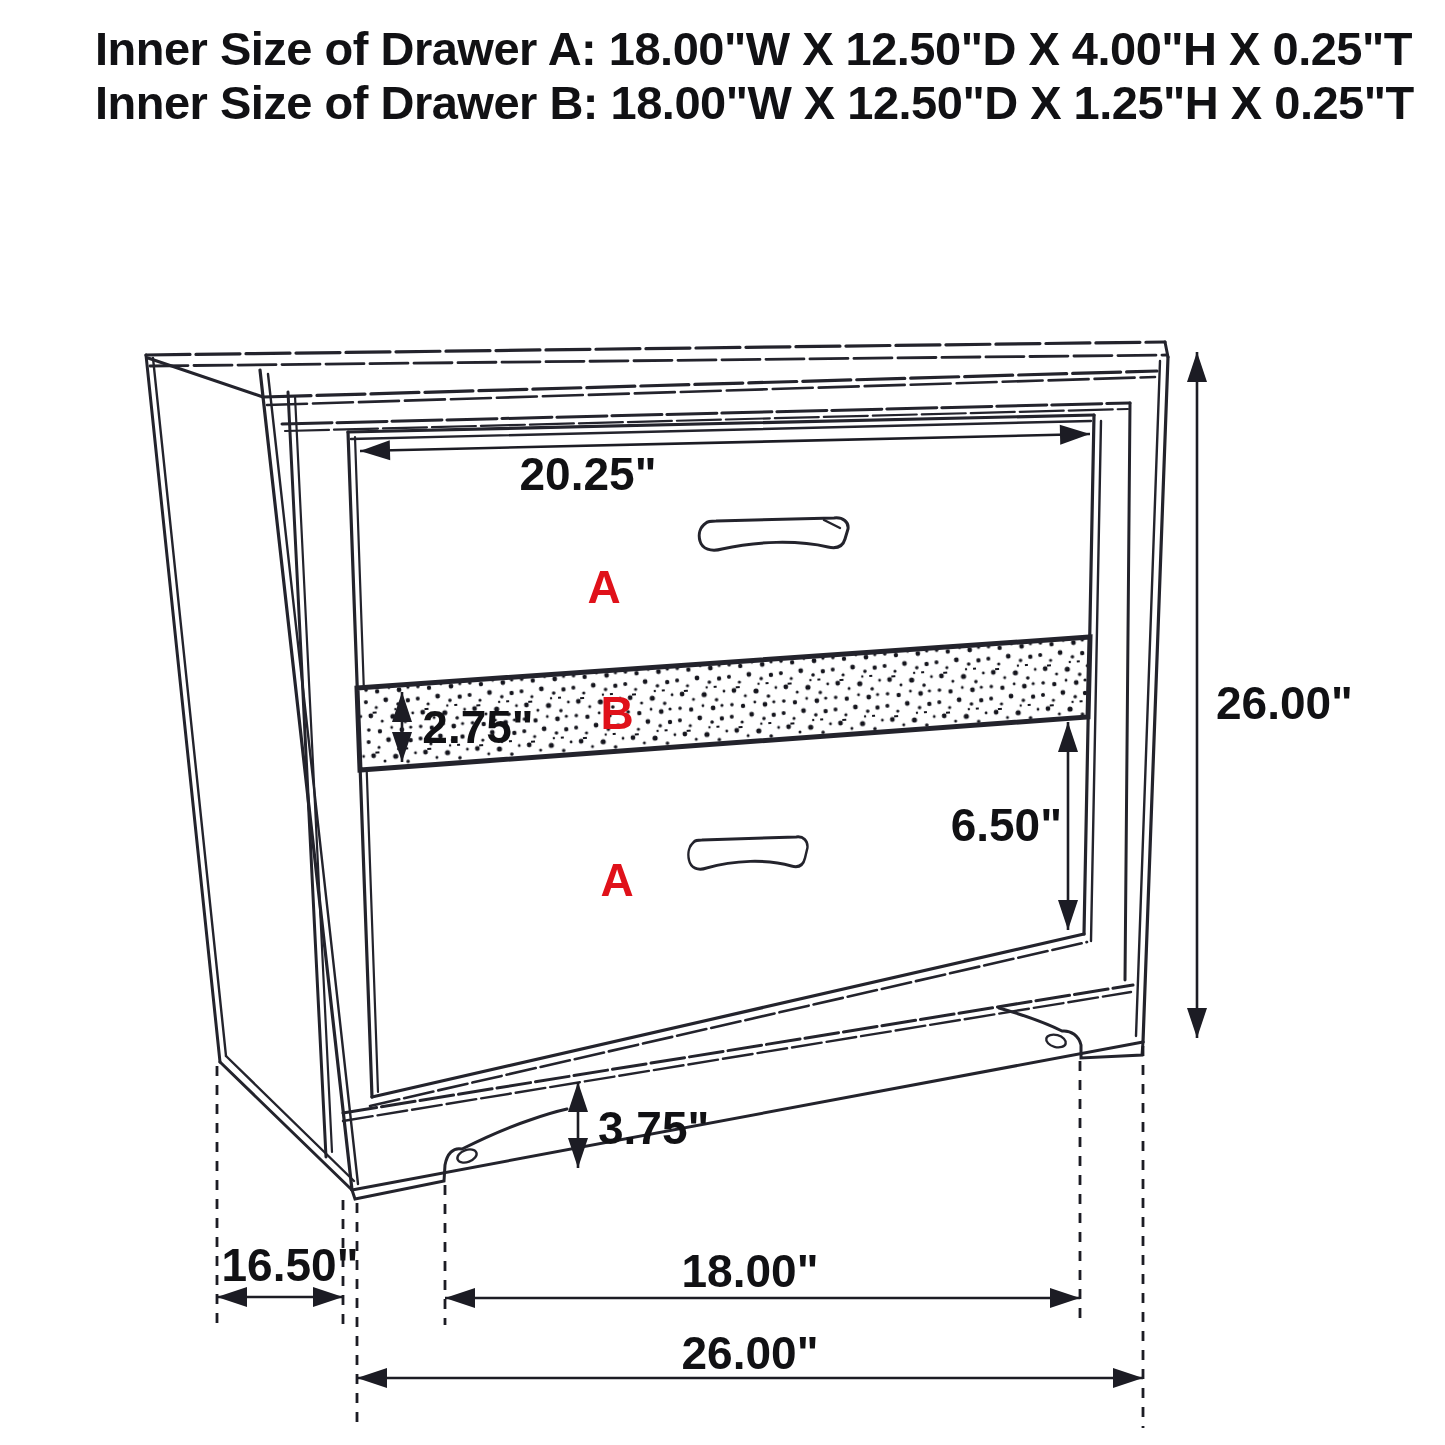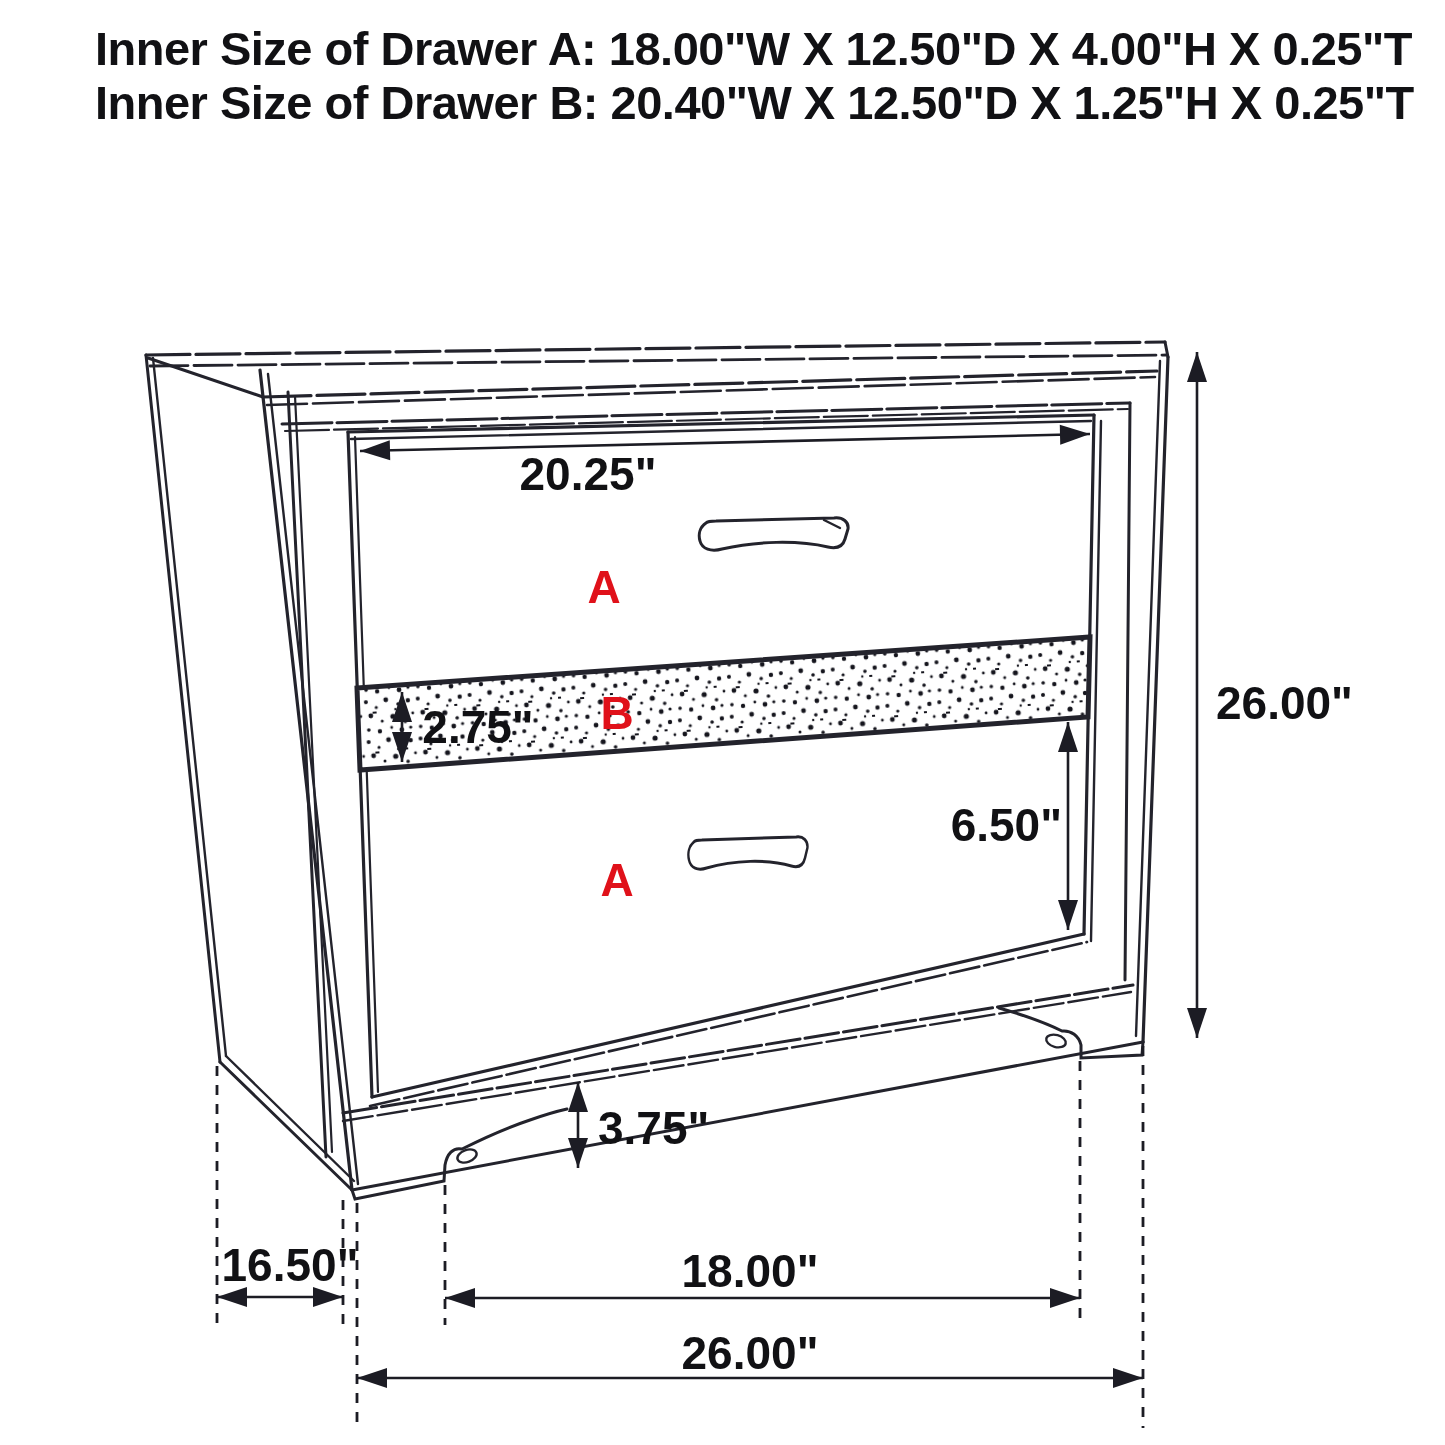--- a/index.html
+++ b/index.html
@@ -13,21 +13,21 @@
   .dim{stroke:#1c1c24;stroke-width:2.6;fill:none;}
   .ext{stroke:#1c1c24;stroke-width:2.8;fill:none;stroke-dasharray:10 9;}
   .dimtxt{fill:#111114;font-weight:bold;font-size:46px;}
   .redtxt{fill:#e0111a;font-weight:bold;font-size:46px;}
 </style>
 </head>
 <body>
 
 <div class="header">
   <div>Inner Size of Drawer A: 18.00"W X 12.50"D X 4.00"H X 0.25"T</div>
-  <div>Inner Size of Drawer B: 20.40"W X 12.50"D X 1.25"H X 0.25"T</div>
+  <div>Inner Size of Drawer B: 18.00"W X 12.50"D X 1.25"H X 0.25"T</div>
 </div>
 
 <svg width="1445" height="1445" viewBox="0 0 1445 1445">
   <defs>
     <marker id="ah" markerUnits="userSpaceOnUse" markerWidth="34" markerHeight="24" refX="31" refY="11" orient="auto-start-reverse">
       <path d="M1,1 L31,11 L1,21 Z" fill="#1c1c24"></path>
     </marker>
     <pattern id="speck" width="52" height="40" patternUnits="userSpaceOnUse" patternTransform="rotate(-4)">
       <rect width="52" height="40" fill="#ffffff"></rect>
       <circle cx="4" cy="6" r="2" fill="#15151d"></circle>

